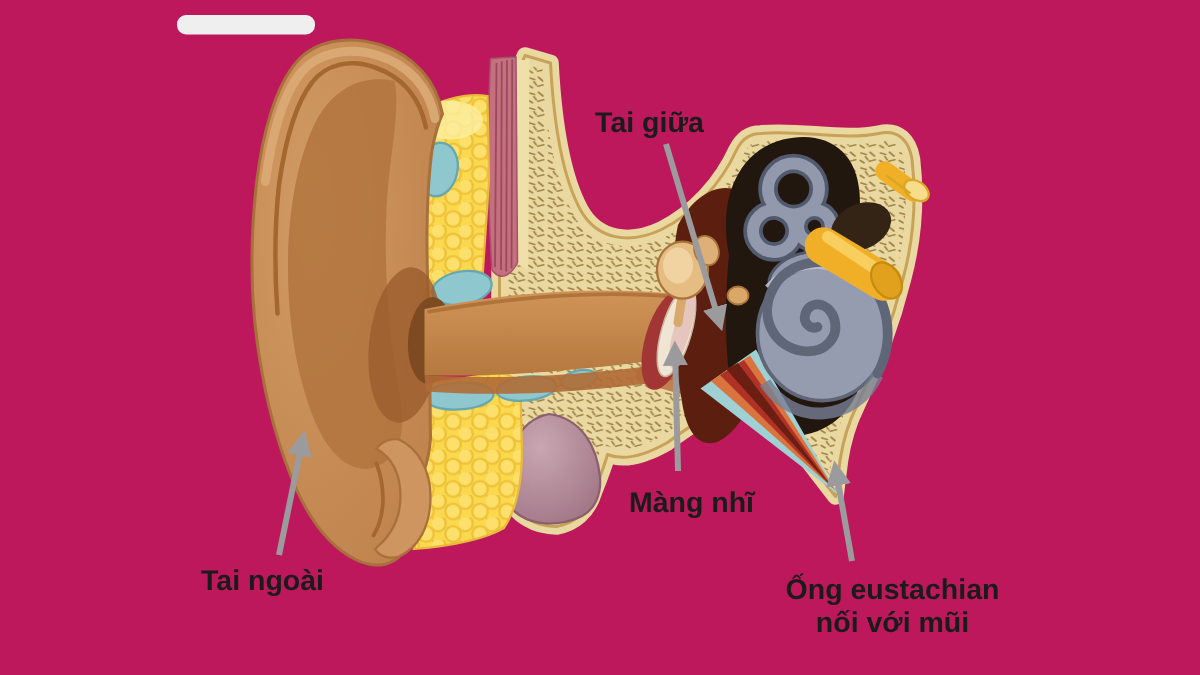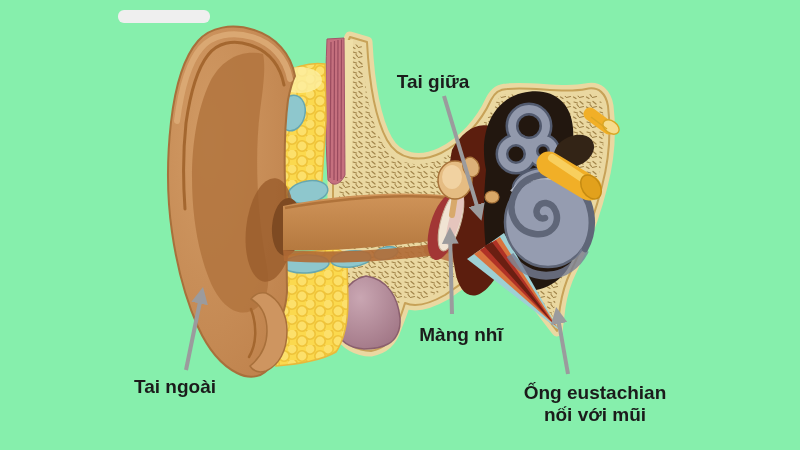--- a/index.html
+++ b/index.html
@@ -1,16 +1,16 @@
 <!DOCTYPE html>
 <html><head>
 <meta charset="utf-8">
 <style>
   html,body{margin:0;padding:0;background:#ffffff;}
-  .stage{position:relative;width:800px;height:450px;background:#86efac;overflow:hidden;
+  .stage{position:relative;width:800px;height:450px;background:#be185d;overflow:hidden;
          font-family:"Liberation Sans",sans-serif;}
   svg{display:block}
   .lbl{font:700 19px "Liberation Sans",sans-serif;fill:#1b1b1b;}
 </style>
 </head>
 <body>
 
 <div class="stage">
 <svg width="800" height="450" viewBox="0 0 800 450" xmlns="http://www.w3.org/2000/svg">
   <defs>

